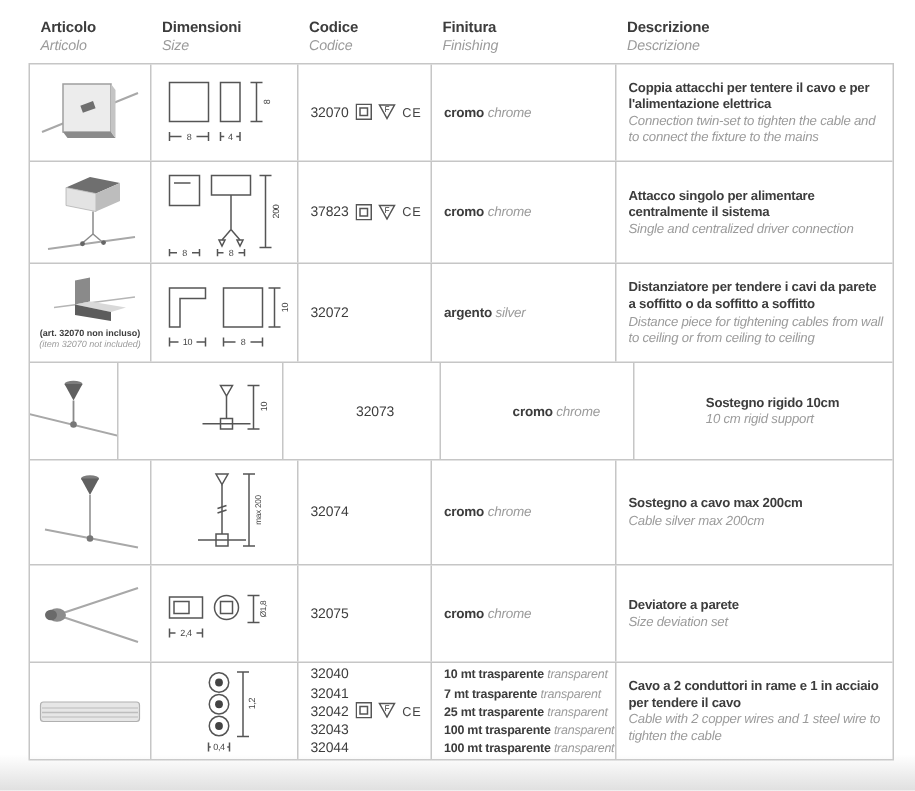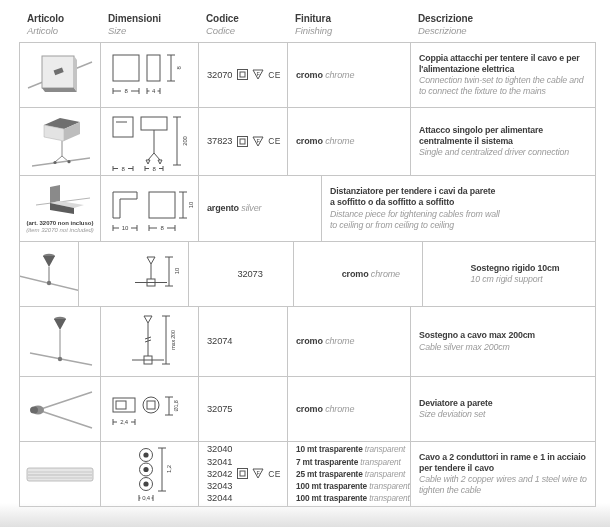--- a/index.html
+++ b/index.html
@@ -232,20 +232,25 @@
           <line x1="8" y1="44" x2="14" y2="44" class="ln"></line>
             <line x1="26" y1="44" x2="32" y2="44" class="ln"></line>
           <text class="dt" x="20" y="46.3" text-anchor="middle">10</text>
           <line x1="44" y1="41" x2="44" y2="47" class="ln"></line>
             <line x1="70" y1="41" x2="70" y2="47" class="ln"></line>
           <line x1="44" y1="44" x2="52" y2="44" class="ln"></line>
             <line x1="62" y1="44" x2="70" y2="44" class="ln"></line>
           <text class="dt" x="57" y="46.3" text-anchor="middle">8</text>
         </svg>
       </div>
+      <div class="td c3">
+        <div class="code-wrap">
+          <span class="code">32072</span>
+        </div>
+      </div>
       <div class="td c4">
         <div class="fin">
           <div class="fin-line"><span class="b">argento</span> <span class="i">silver</span></div>
         </div>
       </div>
       <div class="td c5">
         <div class="desc">
           <div class="it">Distanziatore per tendere i cavi da parete a soffitto o da soffitto a soffitto</div>
           <div class="en">Distance piece for tightening cables from wall to ceiling or from ceiling to ceiling</div>
         </div>

